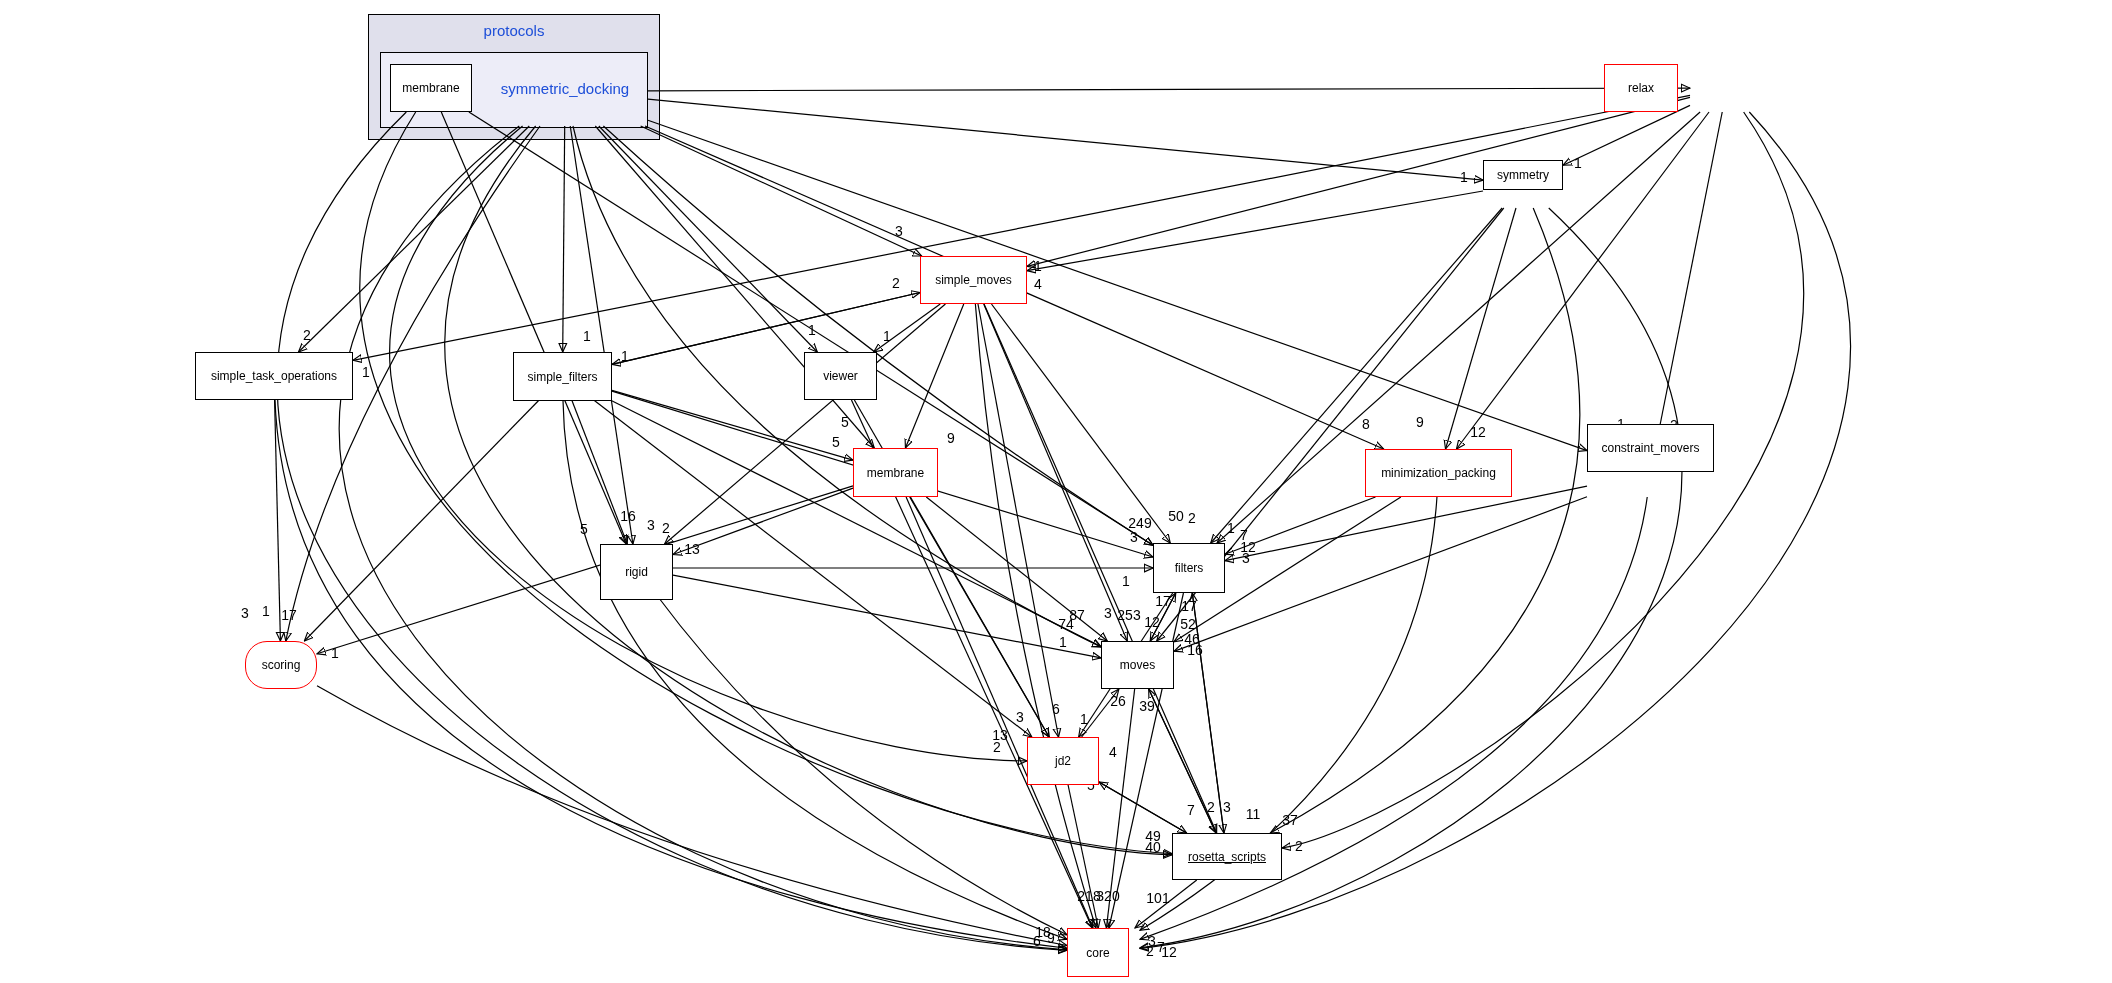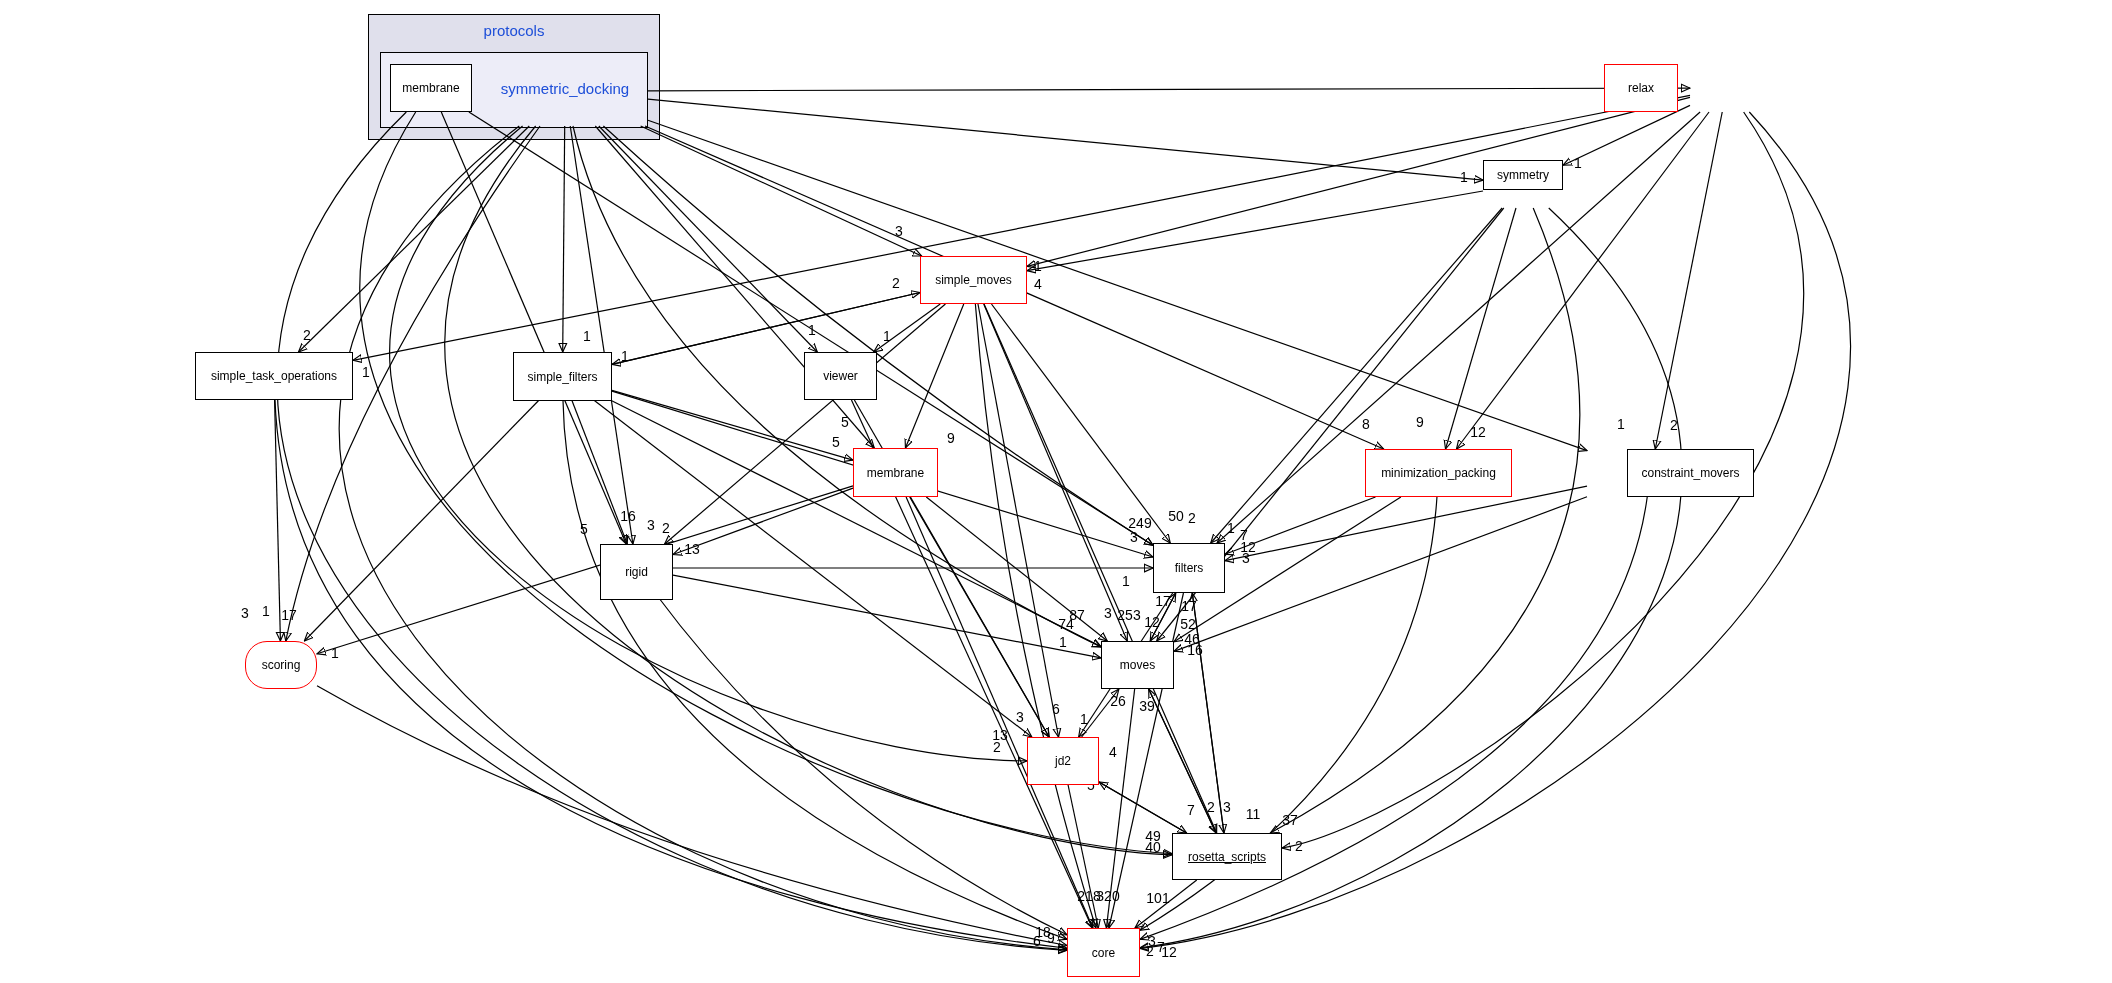--- a/index.html
+++ b/index.html
@@ -199,22 +199,22 @@
   <div id="nodes">
       <div class="node" style="left: 390px; top: 64px; width: 82px; height: 48px;">membrane</div>
       <div class="node red" style="left: 1604px; top: 64px; width: 74px; height: 48px;">relax</div>
       <div class="node" style="left: 1483px; top: 160px; width: 80px; height: 30px;">symmetry</div>
       <div class="node red" style="left: 920px; top: 256px; width: 107px; height: 48px;">simple_moves</div>
       <div class="node" style="left: 195px; top: 352px; width: 158px; height: 48px;">simple_task_operations</div>
       <div class="node" style="left: 513px; top: 352px; width: 99px; height: 49px; text-align: right;">simple_filters</div>
       <div class="node" style="left: 804px; top: 352px; width: 73px; height: 48px;">viewer</div>
       <div class="node red" style="left: 853px; top: 448px; width: 85px; height: 49px;">membrane</div>
       <div class="node red" style="left: 1365px; top: 449px; width: 147px; height: 48px;">minimization_packing</div>
-      <div class="node" style="left: 1587px; top: 449px; width: 127px; height: 48px; margin-left: 40px;">constraint_movers</div>
+      <div class="node" style="left: 1587px; top: 424px; width: 127px; height: 48px;">constraint_movers</div>
       <div class="node" style="left: 600px; top: 544px; width: 73px; height: 56px;">rigid</div>
       <div class="node" style="left: 1153px; top: 543px; width: 72px; height: 50px;">filters</div>
       <div class="node red" style="left: 245px; top: 641px; width: 72px; height: 48px; border-radius: 22px;">scoring</div>
       <div class="node" style="left: 1101px; top: 641px; width: 73px; height: 48px;">moves</div>
       <div class="node red" style="left: 1027px; top: 737px; width: 72px; height: 48px;">jd2</div>
       <div class="node" style="left: 1172px; top: 833px; width: 110px; height: 47px; text-decoration: underline;">rosetta_scripts</div>
-      <div class="node red" style="left: 1067px; top: 928px; width: 73px; height: 49px;">core</div>
+      <div class="node red" style="left: 1067px; top: 928px; width: 62px; height: 49px;">core</div>
     </div>
 </div>
 
 </body></html>

